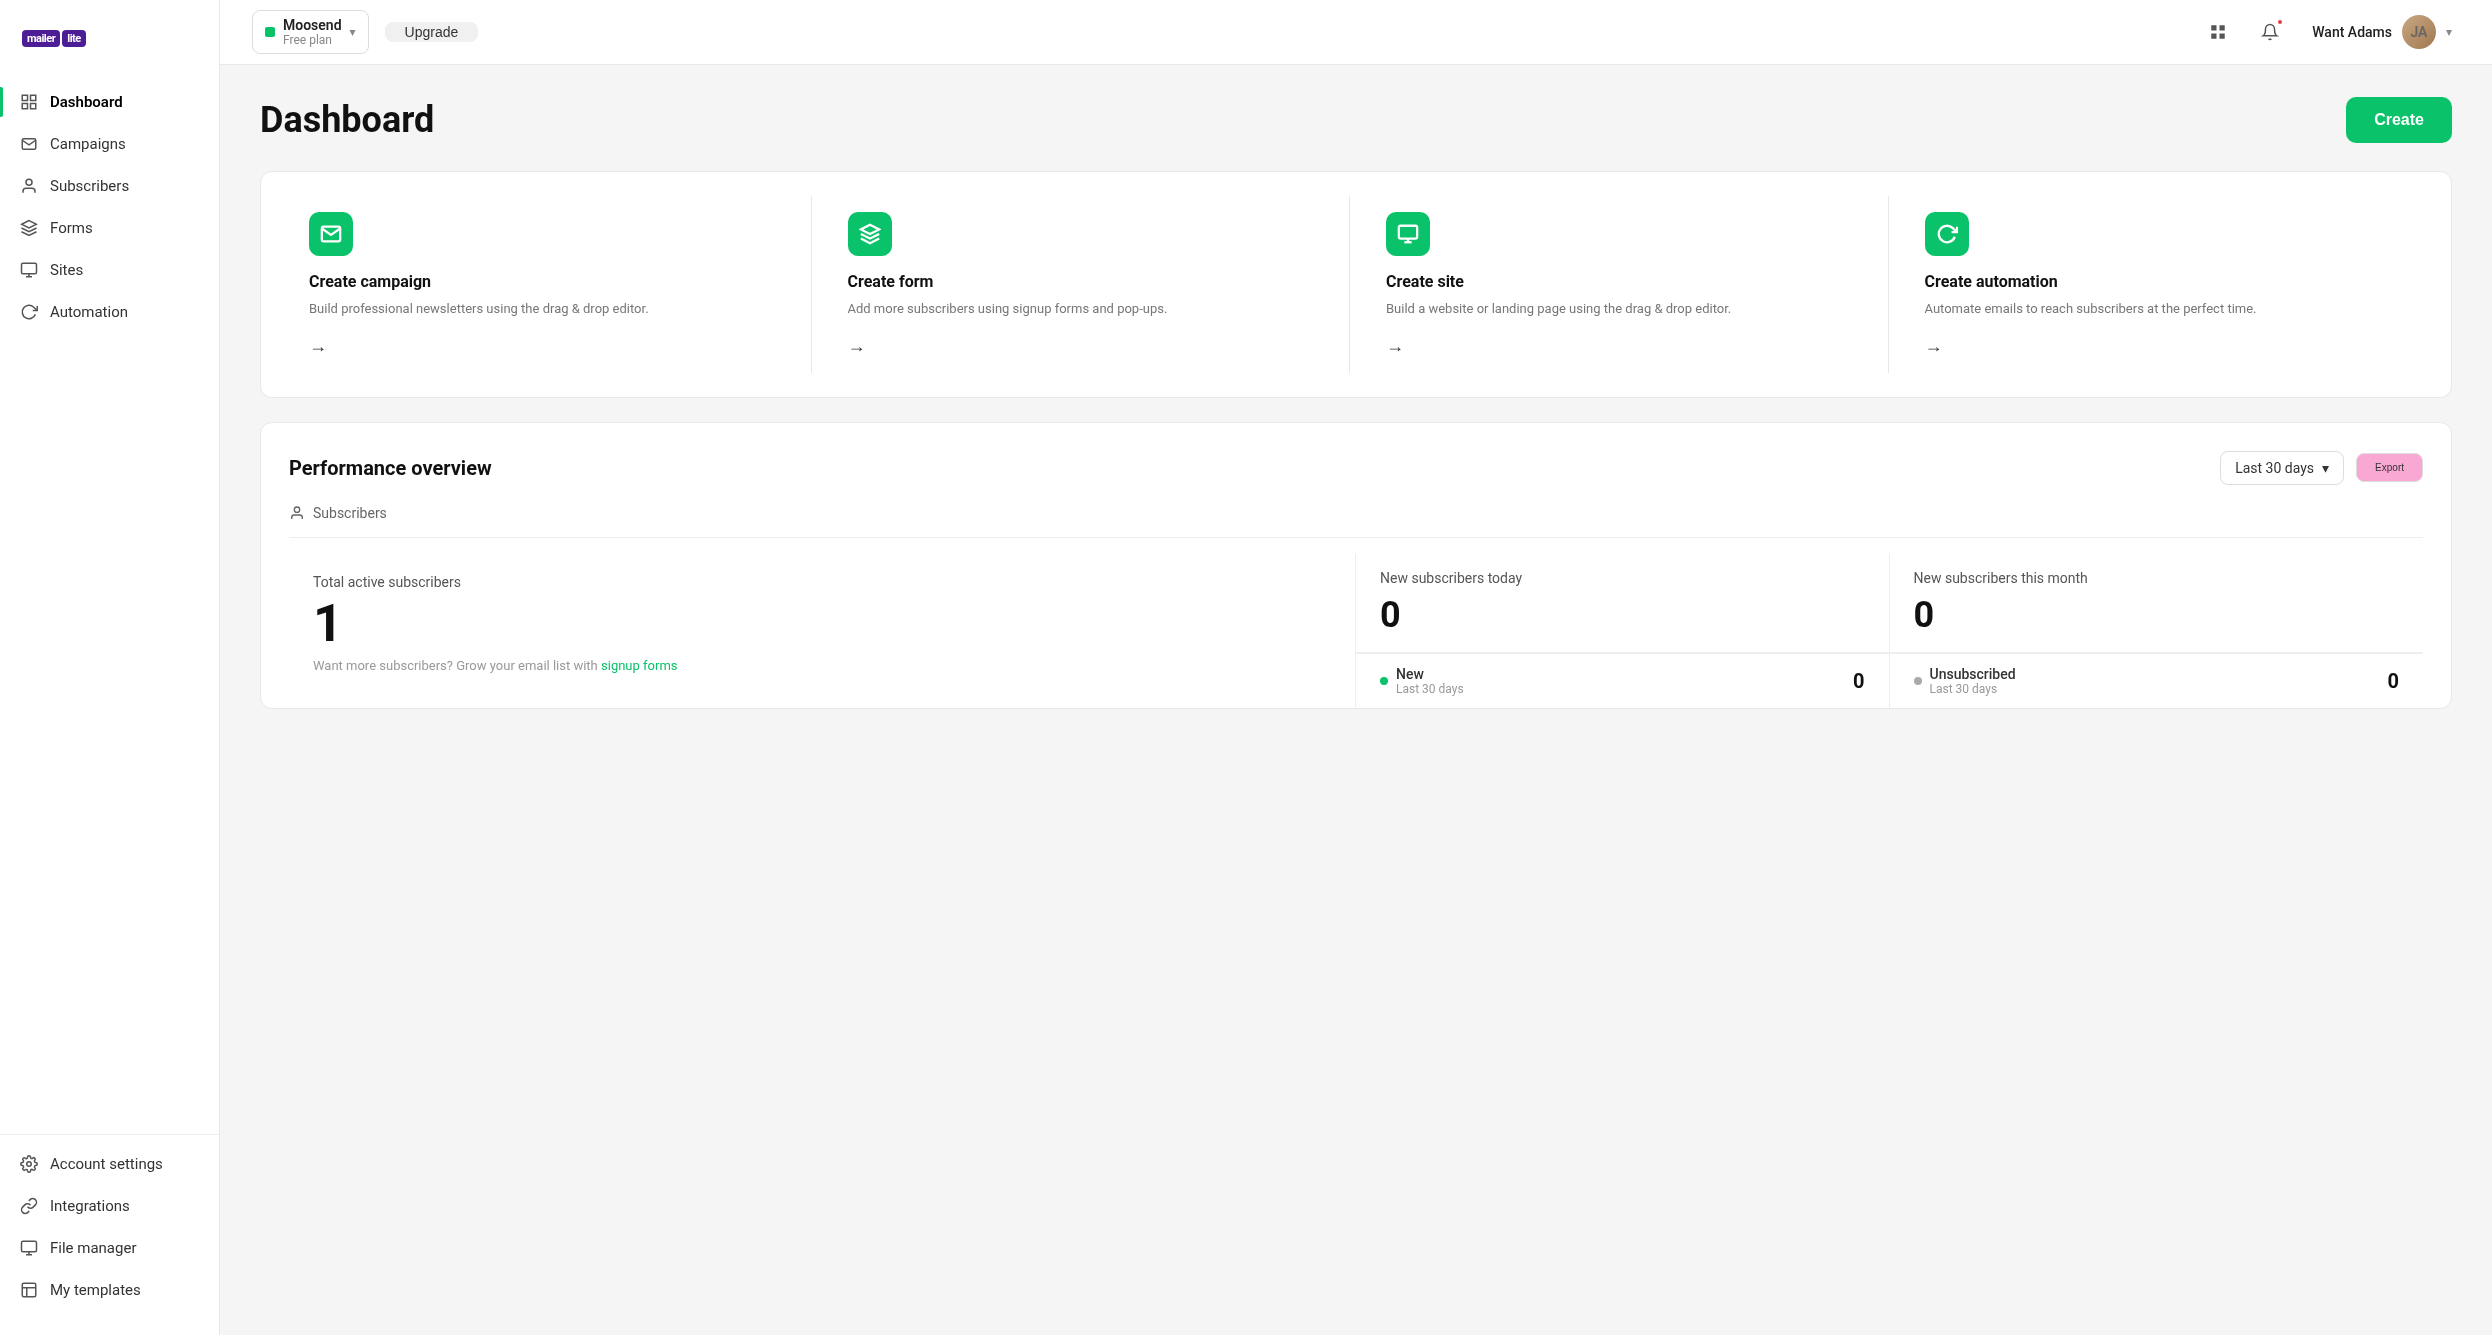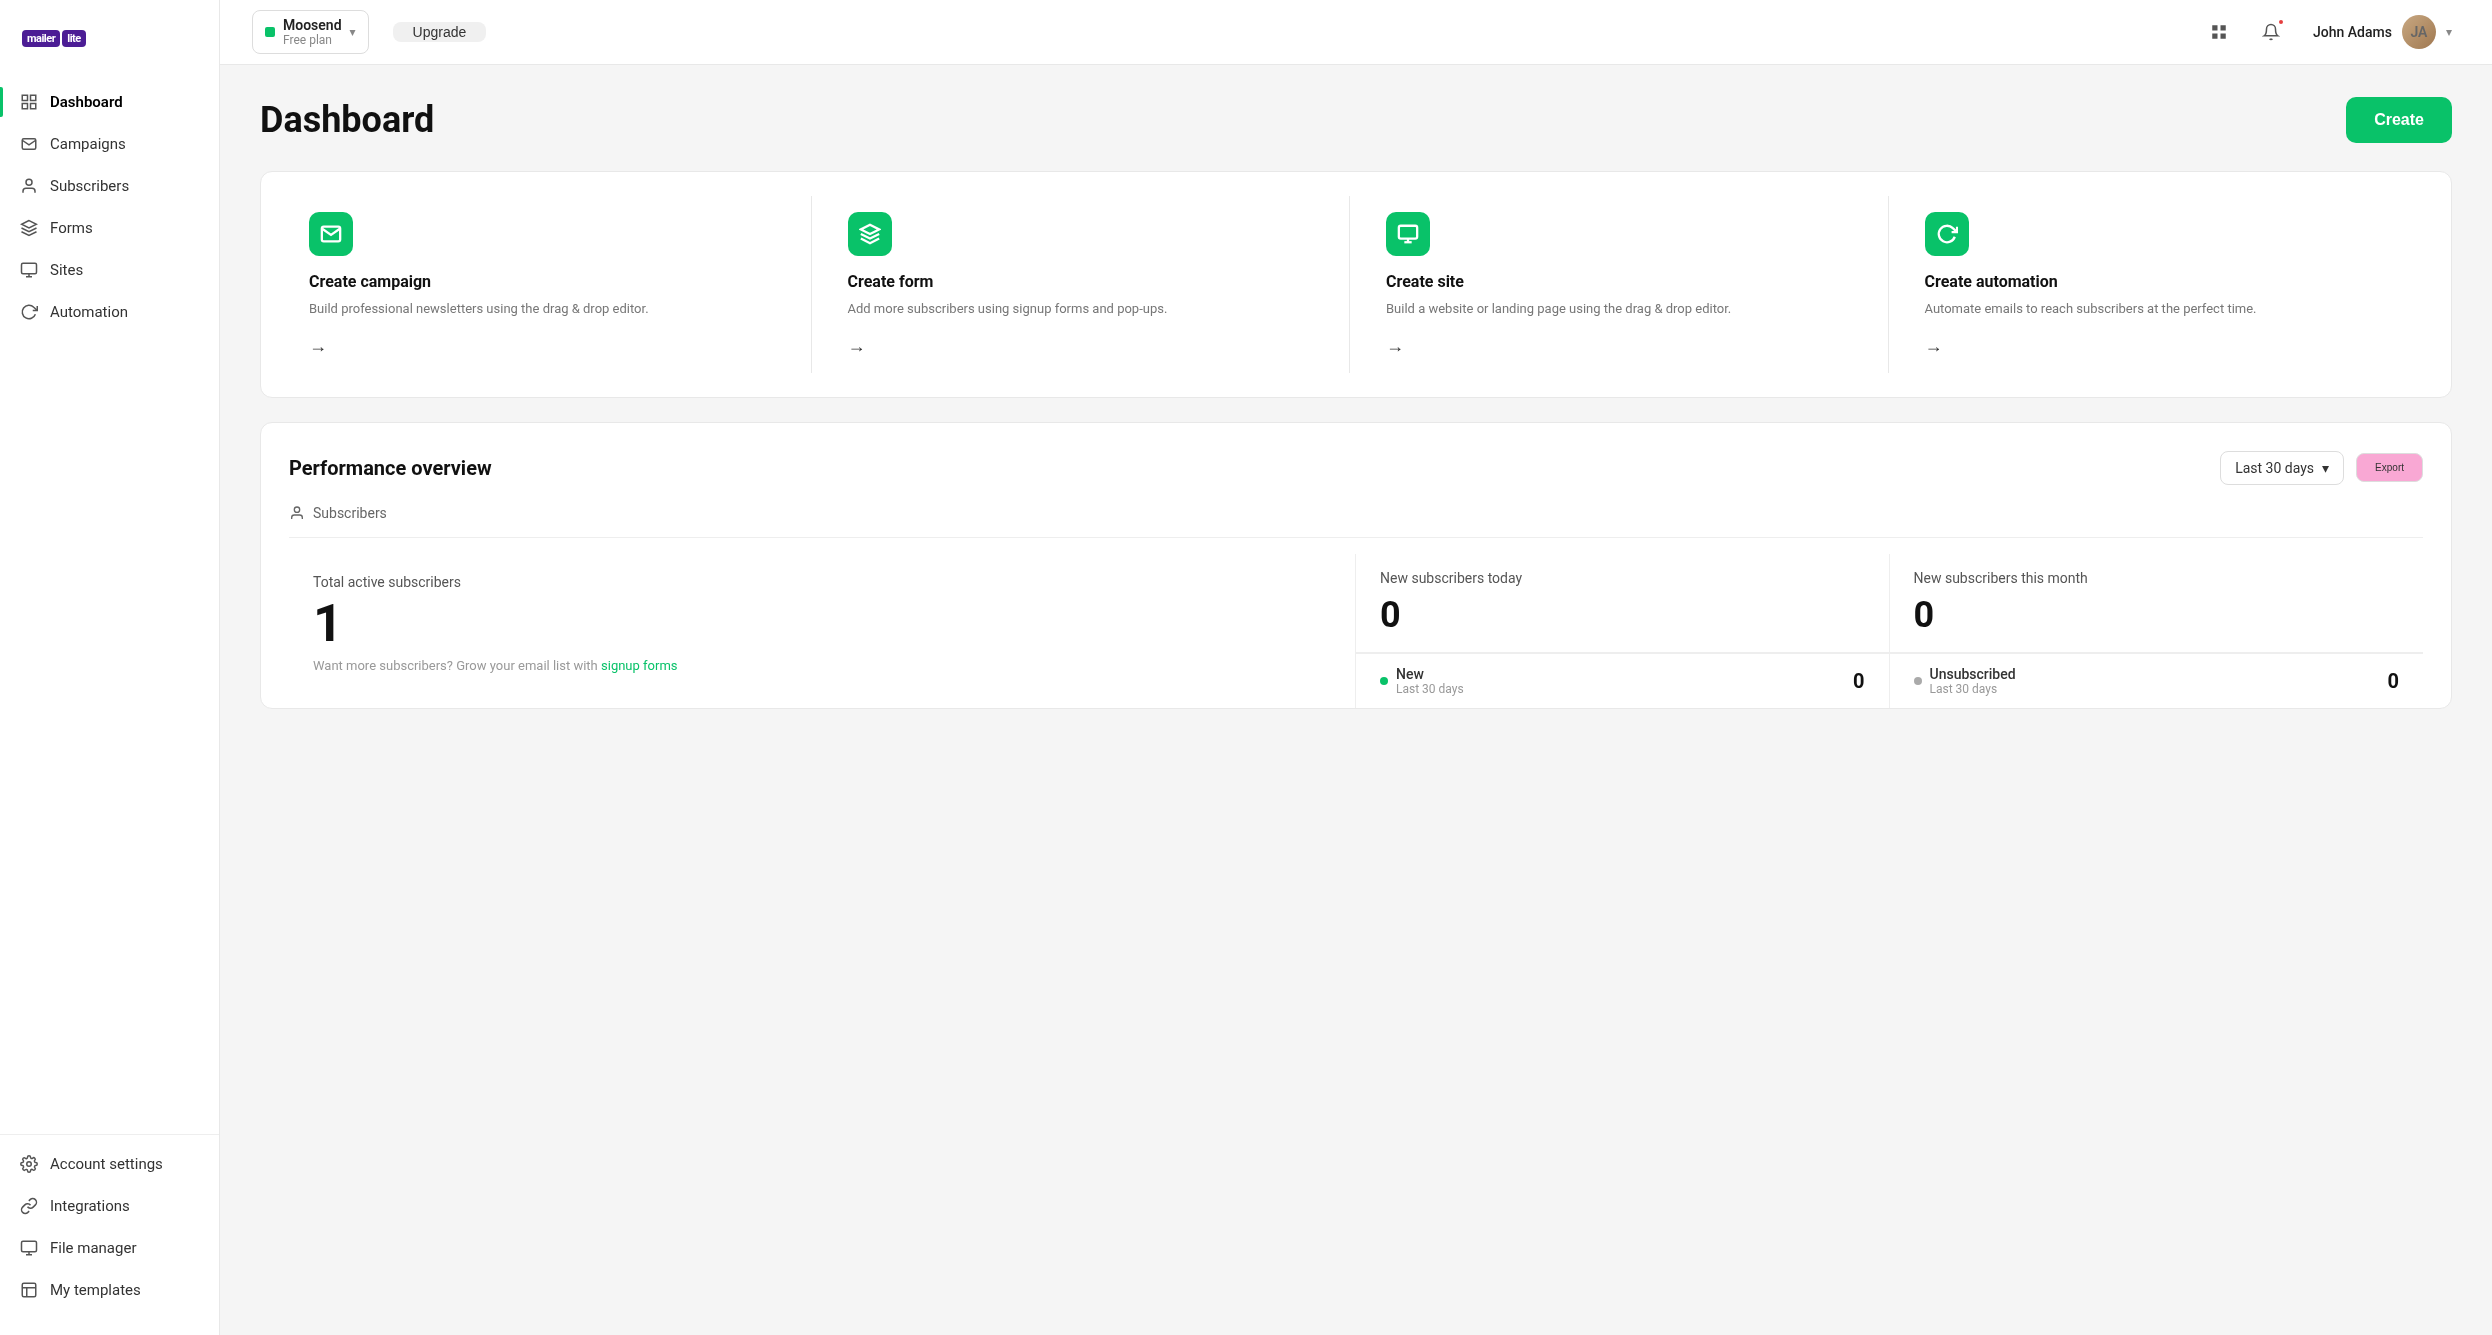--- a/index.html
+++ b/index.html
@@ -79,21 +79,21 @@
     .header {
       background: #fff;
       border-bottom: 1px solid #e8e8e8;
       padding: 0 32px;
       height: 65px;
       display: flex;
       align-items: center;
       justify-content: space-between;
       flex-shrink: 0;
     }
-    .header-left { display: flex; align-items: center; gap: 24px; }
+    .header-left { display: flex; align-items: center; gap: 16px; }
     .workspace-badge {
       display: flex;
       align-items: center;
       gap: 8px;
       padding: 6px 12px;
       border: 1px solid #ddd;
       border-radius: 8px;
       cursor: pointer;
     }
     .workspace-dot { width: 10px; height: 10px; background: #09c269; border-radius: 2px; }
@@ -436,21 +436,21 @@
           </svg>
       </button>
       <button class="header-icon-btn">
         <svg width="18" height="18" viewBox="0 0 24 24" fill="none" stroke="currentColor" stroke-width="2">
             <path d="M18 8A6 6 0 0 0 6 8c0 7-3 9-3 9h18s-3-2-3-9"></path>
             <path d="M13.73 21a2 2 0 0 1-3.46 0"></path>
           </svg>
         <div class="notification-dot"></div>
       </button>
       <div class="user-info">
-        <span class="user-name">John Adams</span>
+        <span class="user-name">Want Adams</span>
         <div class="avatar">JA</div>
         <span class="chevron-icon">▾</span>
       </div>
     </div>
   </div>
 
   <div class="content">
     <div class="page-header">
       <h1 class="page-title">Dashboard</h1>
       <button class="create-btn">Create</button>

